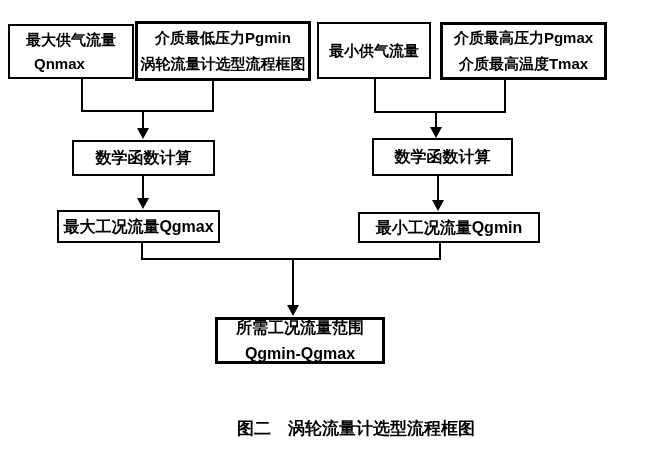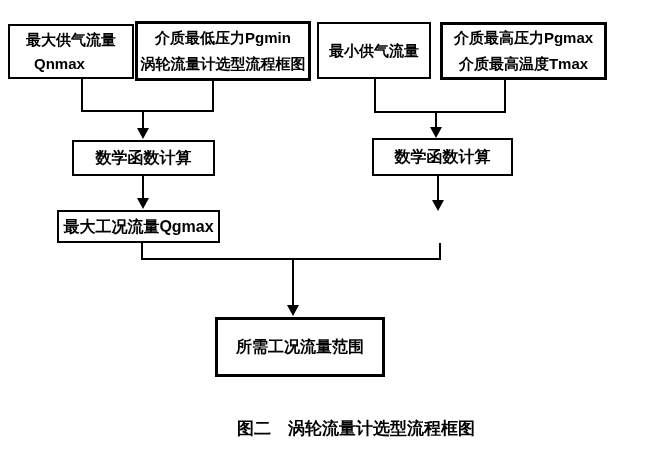--- a/index.html
+++ b/index.html
@@ -42,21 +42,21 @@
 
   #box-qnmax      { left: 8px;   top: 24px;  width: 126px; height: 55px; }
   #box-qnmax .ln2 { text-align: left; padding-left: 24px; box-sizing: border-box; }
   #box-pgmin      { left: 135px; top: 21px;  width: 176px; height: 60px; line-height: 26px; }
   #box-qnmin      { left: 317px; top: 22px;  width: 114px; height: 57px; }
   #box-pgmax      { left: 440px; top: 22px;  width: 167px; height: 58px; line-height: 26px; }
   #box-math-left  { left: 72px;  top: 140px; width: 143px; height: 36px; font-size: 16px; }
   #box-math-right { left: 372px; top: 138px; width: 141px; height: 38px; font-size: 16px; }
   #box-qgmax      { left: 57px;  top: 210px; width: 163px; height: 33px; font-size: 16px; }
   #box-qgmin      { left: 358px; top: 212px; width: 182px; height: 31px; font-size: 16px; }
-  #box-result     { left: 215px; top: 317px; width: 170px; height: 60px; font-size: 16px; line-height: 26px; }
+  #box-result     { left: 215px; top: 317px; width: 170px; height: 47px; font-size: 16px; line-height: 26px; }
 
   #caption {
     position: absolute;
     left: 0;
     top: 417px;
     width: 616px;
     text-align: center;
     font-weight: bold;
     font-size: 17px;
     white-space: pre;
@@ -115,20 +115,24 @@
   </div>
 
   <div class="fbox" id="box-math-right">
     <span class="ln">数学函数计算</span>
   </div>
 
   <div class="fbox" id="box-qgmax">
     <span class="ln">最大工况流量Qgmax</span>
   </div>
 
+  <div class="fbox" id="box-qgmin">
+    <span class="ln">最小工况流量Qgmin</span>
+  </div>
 
   <div class="fbox thick" id="box-result">
     <span class="ln">所需工况流量范围</span>
+    <span class="ln">Qgmin-Qgmax</span>
   </div>
 
   <div id="caption">图二　涡轮流量计选型流程框图</div>
 
 </div>
 
 </body></html>

